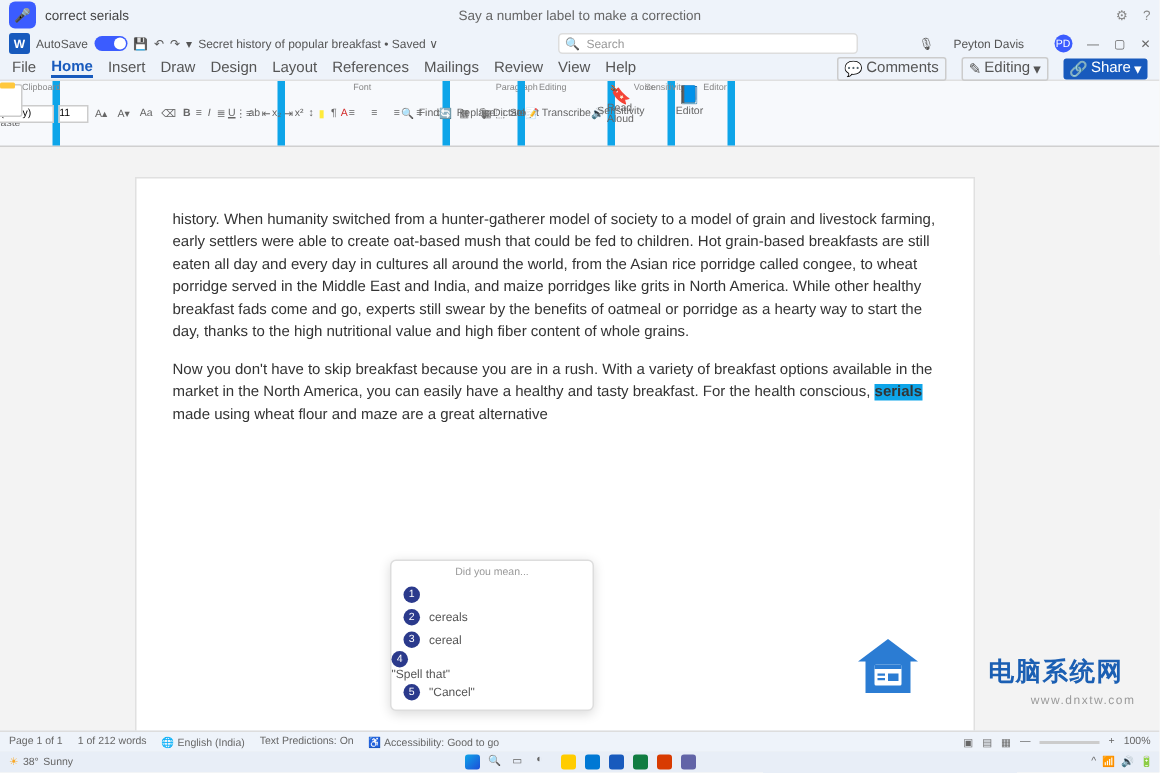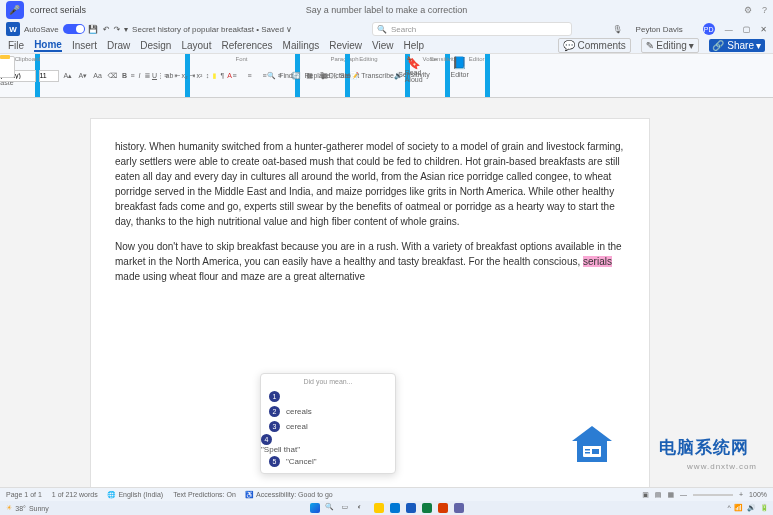--- a/index.html
+++ b/index.html
@@ -45,21 +45,21 @@
 .style-box.h1 { color: #2b579a; font-size: 10px; }
 .style-box.h2 { color: #2b579a; font-size: 10px; }
 .style-box.title { color: #444; font-size: 16px; font-family: "Calibri Light", sans-serif; }
 .ribbon .voicegrp .vitem { display: flex; align-items: center; gap: 2px; }
 .ribbon .bigicon { display:flex; flex-direction:column; align-items:center; gap:1px; }
 
 
 .workspace { position: absolute; top: 98px; left: 0; right: 0; bottom: 22px; background: #f3f3f3; overflow: hidden; }
 .page { position: absolute; left: 90px; top: 4px; width: 560px; min-height: 400px; background: #fff; border: 1px solid #e0e0e0; padding: 20px 24px 24px 24px; font-size: 10px; color: #333; line-height: 1.5; margin-top: 16px; }
 .page p { margin-bottom: 10px; }
-.highlight { background: #f9a8d4; }
+.highlight { background: #0ea5e9; font-weight: bold; }
 
 
 .sugg { position: absolute; left: 260px; top: 275px; width: 136px; background: #fff; border: 1px solid #ddd; border-radius: 4px; box-shadow: 0 2px 8px rgba(0,0,0,0.15); font-size: 8px; color: #555; padding: 4px 0; }
 .sugg .title { text-align: center; color: #999; margin-bottom: 4px; font-size: 7px; }
 .sugg .item { display: flex; align-items: center; padding: 2px 8px; gap: 6px; }
 .sugg .num { width: 11px; height: 11px; background: #2b3a8c; color: #fff; border-radius: 50%; display: flex; align-items: center; justify-content: center; font-size: 7px; }
 
 
 .status { position: absolute; bottom: 14px; left: 0; right: 0; height: 14px; background: #eef3fa; border-top: 1px solid #ddd; display: flex; align-items: center; font-size: 7px; color: #666; padding: 0 6px; gap: 10px; }
 .status .right { margin-left: auto; display: flex; gap: 6px; align-items: center; }

